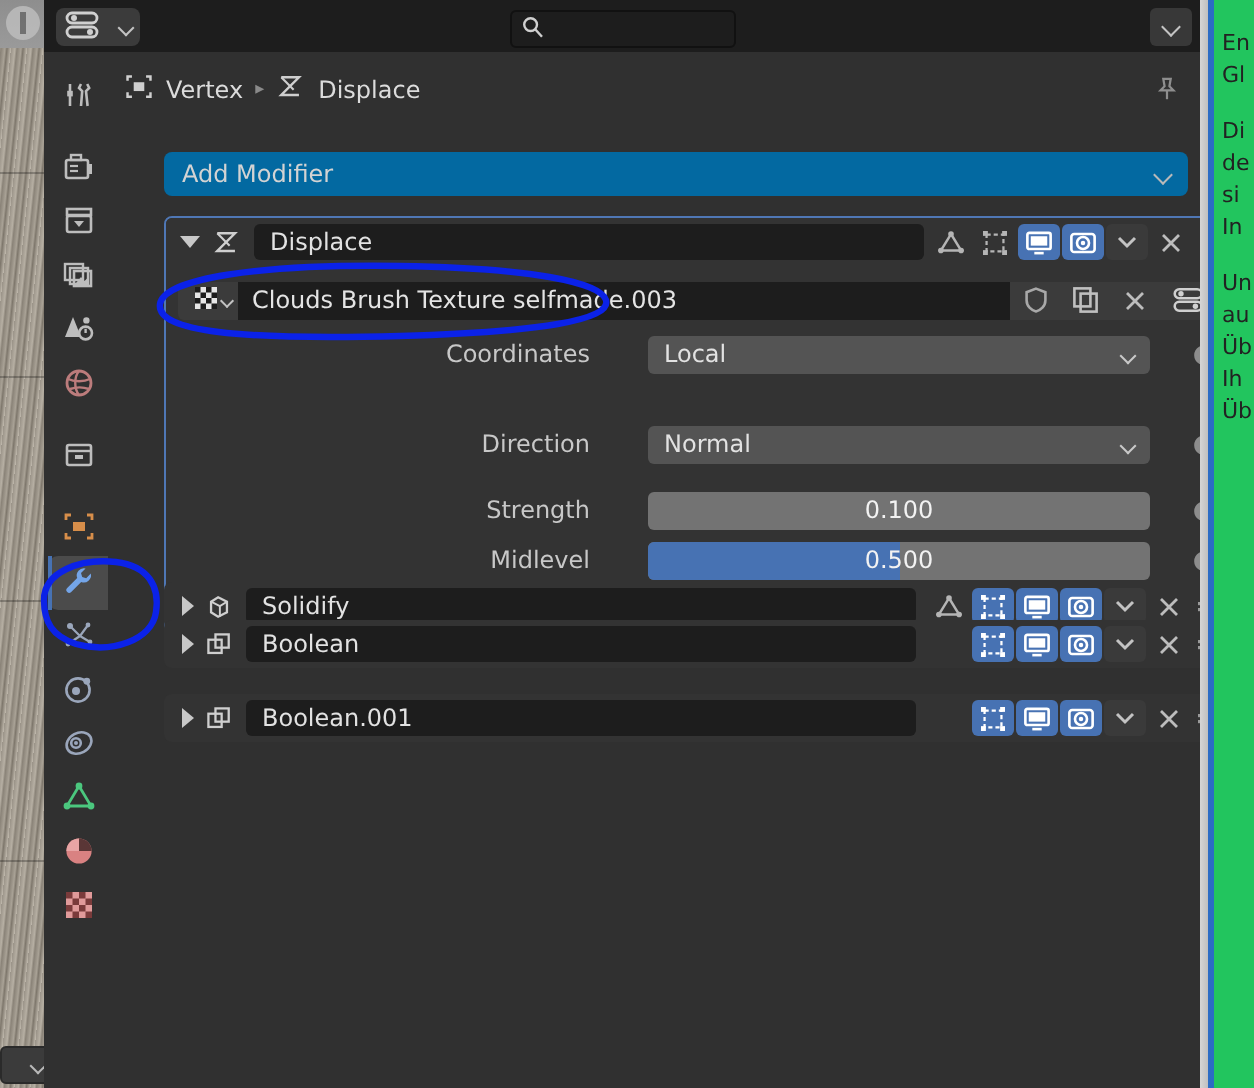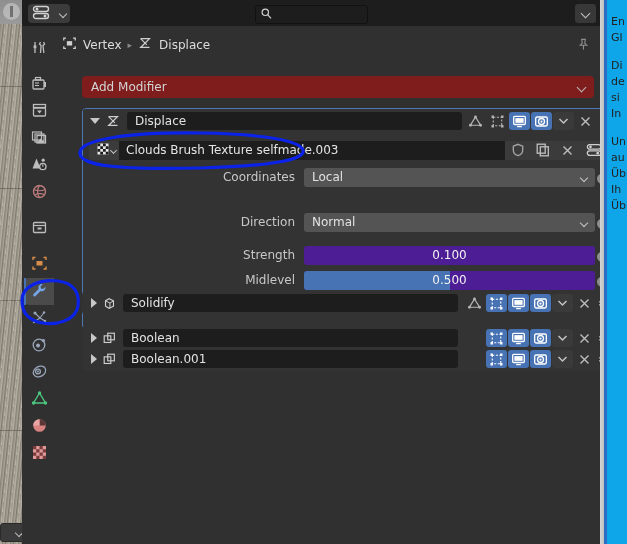--- a/index.html
+++ b/index.html
@@ -54,21 +54,21 @@
   .tab.active:before{content:"";position:absolute;left:0;top:0;width:2px;height:100%;background:#4772b3;}
 
   
   .panel-area{position:absolute;left:34px;top:26px;width:544px;height:518px;background:#303030;}
 
   .breadcrumb{position:absolute;left:6px;top:8px;height:22px;display:flex;align-items:center;gap:6px;}
   .bc-text{font-size:12px;color:#dcdcdc;}
   .bc-arrow{color:#8a8a8a;font-size:9px;}
   .pin-icon{position:absolute;right:10px;top:12px;}
 
-  .add-modifier{position:absolute;left:26px;top:50px;width:512px;height:22px;background:#7f1d1d;
+  .add-modifier{position:absolute;left:26px;top:50px;width:512px;height:22px;background:#0369a1;
       border-radius:4px;display:flex;align-items:center;}
   .add-modifier span{margin-left:9px;font-size:12px;color:#d3d3d3;}
   .am-chev{position:absolute;right:9px;top:8px;width:6px;height:6px;
       border-right:1.4px solid #b9b9b9;border-bottom:1.4px solid #b9b9b9;transform:rotate(45deg);}
 
   
   .mod-card{position:absolute;left:26px;top:82px;width:532px;background:#333;
       border:1px solid #4f77b5;border-radius:4px;}
   .mod-head{position:relative;height:24px;display:flex;align-items:center;background:#333;
       border-radius:3px 3px 0 0;}
@@ -90,41 +90,41 @@
   .tex-row{display:flex;align-items:center;height:22px;margin:2px 6px 6px 6px;text-align:center;}
   .tex-browse{width:30px;height:19px;background:#3b3b3b;border-radius:3px 0 0 3px;display:flex;
       align-items:center;justify-content:center;position:relative;}
   .tex-browse .tb-chev{position:absolute;right:3px;top:7px;width:4px;height:4px;
       border-right:1.3px solid #c3c3c3;border-bottom:1.3px solid #c3c3c3;transform:rotate(45deg);}
   .tex-field{flex:1;height:19px;background:#1d1d1d;display:flex;align-items:center;}
   .tex-field span{margin-left:7px;font-size:12px;color:#e4e4e4;}
   .tex-btn{width:25px;height:19px;background:#3b3b3b;display:flex;align-items:center;justify-content:center;}
   .tex-btn.last{border-radius:0 3px 3px 0;width:29px;}
 
-  .prow{display:flex;align-items:center;height:20px;margin:0 6px 5px 6px;}
+  .prow{display:flex;align-items:center;height:20px;margin:0 6px 5px 6px;gap:20px;}
   .prow .plabel{width:206px;text-align:right;padding-right:9px;font-size:12px;color:#c8c8c8;}
-  .pfield{flex:1;height:19px;background:#4c1d95;border-radius:3px;position:relative;display:flex;
+  .pfield{flex:1;height:19px;background:#737373;border-radius:3px;position:relative;display:flex;
       align-items:center;justify-content:center;overflow:hidden;}
   .pfield.dropdown{background:#545454;justify-content:flex-start;}
   .pfield.dropdown span{margin-left:8px;font-size:12px;color:#e2e2e2;}
   .pf-chev{position:absolute;right:8px;top:7px;width:5px;height:5px;
       border-right:1.4px solid #c9c9c9;border-bottom:1.4px solid #c9c9c9;transform:rotate(45deg);}
   .pfill{position:absolute;left:0;top:0;height:100%;background:#4772b3;}
   .pval{position:relative;z-index:2;font-size:12px;color:#f2f2f2;}
   .anim-dot{width:14px;text-align:center;color:#8d8d8d;font-size:13px;line-height:1;}
   .vg-field{flex:1;height:19px;background:#1d1d1d;border-radius:3px 0 0 3px;display:flex;align-items:center;}
   .vg-inv{width:26px;height:19px;background:#3b3b3b;border-radius:0 3px 3px 0;display:flex;
       align-items:center;justify-content:center;}
 
   
   .mod-row{position:absolute;left:26px;width:532px;height:24px;background:#333;border-radius:4px;
       display:flex;align-items:center;}
 
   
-  .doc-sliver{position:absolute;left:600px;top:0;width:27px;height:544px;background:#0ea5e9;}
+  .doc-sliver{position:absolute;left:600px;top:0;width:27px;height:544px;background:#22c55e;}
   .doc-scroll{position:absolute;left:0;top:0;width:4px;height:544px;
       background:linear-gradient(90deg,#d5d5d5,#bfbfbf);}
   .doc-accent{position:absolute;left:4px;top:0;width:3px;height:544px;background:#2b6cc4;}
   .doc-text{position:absolute;left:11px;top:14px;width:16px;color:#222;font-size:11px;
       line-height:16px;overflow:hidden;white-space:nowrap;}
   .doc-text p{margin:0 0 12px 0;}
 
   
   .annot{position:absolute;left:0;top:0;width:627px;height:544px;pointer-events:none;}
 </style>
@@ -611,21 +611,21 @@
                 <rect x="7" y="3" width="1.6" height="1.6"></rect>
                 <rect x="1" y="6" width="1.6" height="1.6"></rect>
                   <rect x="4" y="6" width="1.6" height="1.6"></rect>
                 <rect x="7" y="6" width="1.6" height="1.6"></rect>
               </g>
             </svg>
           </div>
         </div>
       </div>
 
-      <div class="mod-row" style="top:300px">
+      <div class="mod-row" style="top:284px">
         <span class="tri collapsed"></span>
         <span style="margin-left:5px;display:flex;align-items:center">
           <svg width="15" height="15" viewBox="0 0 17 17">
             <rect x="2.5" y="5.5" width="7.5" height="7.5" fill="none" stroke="#cfcfcf" stroke-width="1.3"></rect>
             <rect x="6.5" y="2.5" width="7.5" height="7.5" fill="none" stroke="#cfcfcf" stroke-width="1.3"></rect>
           </svg>
         </span>
         <div class="mod-name">
           <span>Boolean</span>
         </div>

